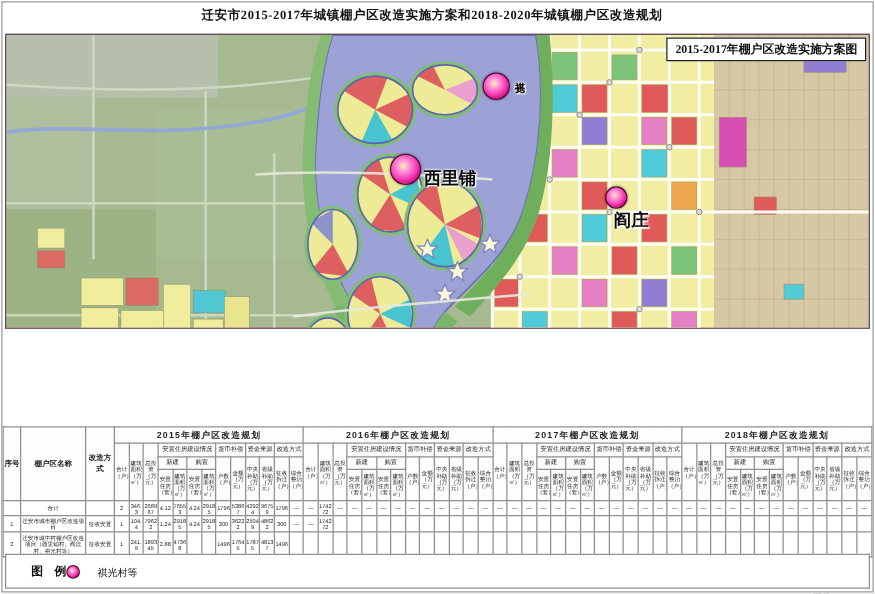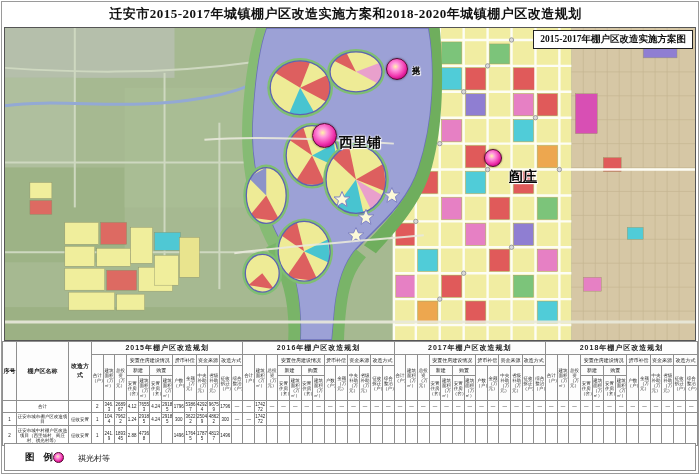--- a/index.html
+++ b/index.html
@@ -1,22 +1,22 @@
 <!DOCTYPE html>
 <html><head>
 <meta charset="utf-8">
 <style>
   html,body{margin:0;padding:0;background:#e8e8e8;}
   .page{position:relative;width:700px;height:475px;background:#ffffff;overflow:hidden;
         font-family:"Liberation Sans",sans-serif;}
   .frame{position:absolute;inset:1px;border:1px solid #9a9a9a;pointer-events:none;}
   .title{position:absolute;left:0;top:5px;width:691px;text-align:center;
-         font-family:"Liberation Serif",serif;font-weight:bold;font-size:13px;color:#111;
+         font-family:"Liberation Serif",serif;font-weight:bold;font-size:10px;color:#111;
          letter-spacing:0.5px;}
-  .map{position:absolute;left:4px;top:27px;width:692px;height:314px;border:1px solid #555;
+  .map{position:absolute;left:4px;top:27px;width:692px;height:236px;border:1px solid #555;
        box-sizing:border-box;background:#ec4899;overflow:hidden;}
   .map svg{display:block;}
   .inset-title{position:absolute;right:2px;top:2px;background:#fff;border:1px solid #222;
        font-family:"Liberation Serif",serif;font-weight:bold;font-size:9.5px;color:#111;
        padding:2px 6px;white-space:nowrap;}
   .marker{position:absolute;border-radius:50%;border:1.5px solid #56062f;box-sizing:border-box;
        background:radial-gradient(circle at 42% 38%, #fff3a8 0%, #ff9ade 22%, #f23cb2 55%, #cc0585 78%, #6e0342 100%);
        box-shadow:0 0 2px rgba(0,0,0,.55);}
   .marker-label{position:absolute;font-weight:bold;font-size:14px;color:#0a0a0a;white-space:nowrap;
        text-shadow:0 0 2px #fff,0 0 2px #fff,1px 1px 1px #fff;}
@@ -306,21 +306,21 @@
         <path d="M230,226 C290,218 350,214 420,208"></path>
         <path d="M0,295 H692" stroke-width="3"></path>
       </g>
     </svg>
     <div class="inset-title">2015-2017年棚户区改造实施方案图</div>
   <div class="marker" style="left: 381px; top: 30px; width: 22px; height: 22px;"></div>
       <div class="marker-label vertical" style="left: 404px; top: 31px;">祺光</div>
       <div class="marker" style="left: 307px; top: 95px; width: 25px; height: 25px;"></div>
       <div class="marker-label" style="left: 334px; top: 106px;">西里铺</div>
       <div class="marker" style="left: 479px; top: 121px; width: 18px; height: 18px;"></div>
-      <div class="marker-label" style="left: 504px; top: 140px; text-decoration: underline;">阎庄</div>
+      <div class="marker-label" style="left: 486px; top: 140px;">阎庄</div>
     </div>
 
   <div class="table-wrap">
     <table id="ptable">
         <colgroup>
           <col style="width: 14px;">
           <col style="width: 52px;">
           <col style="width: 23px;">
           <col>
           <col>

